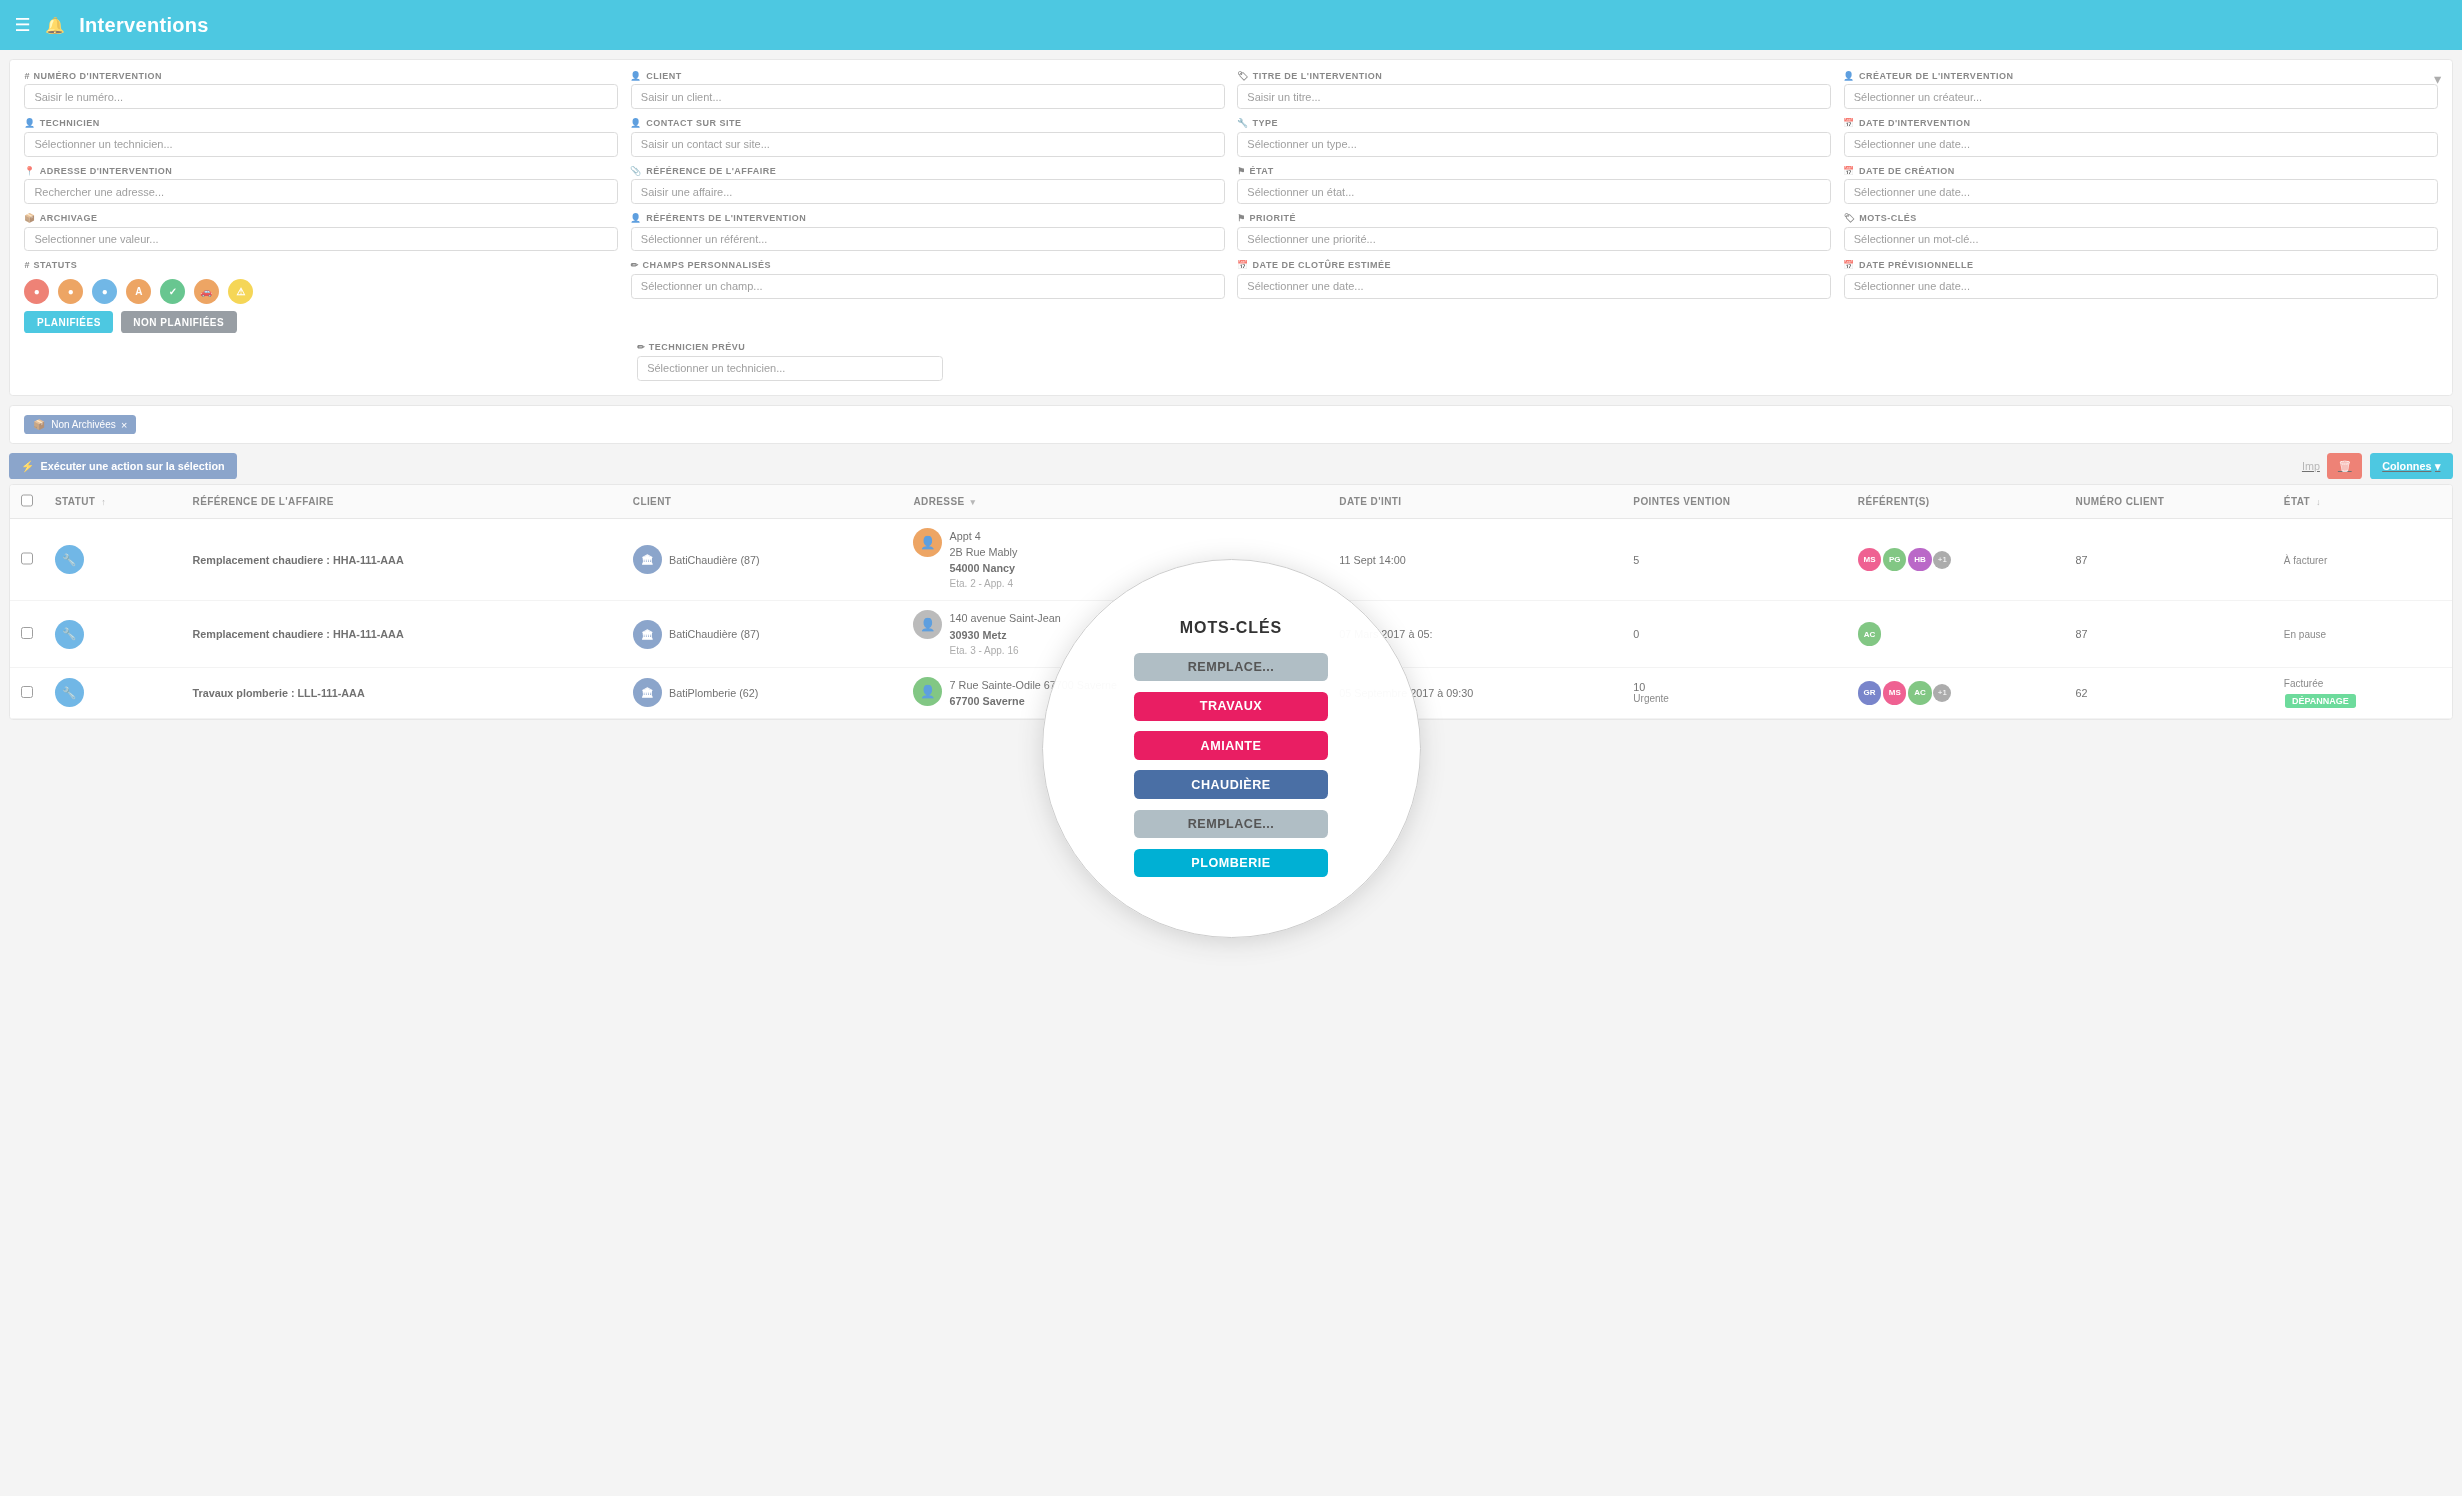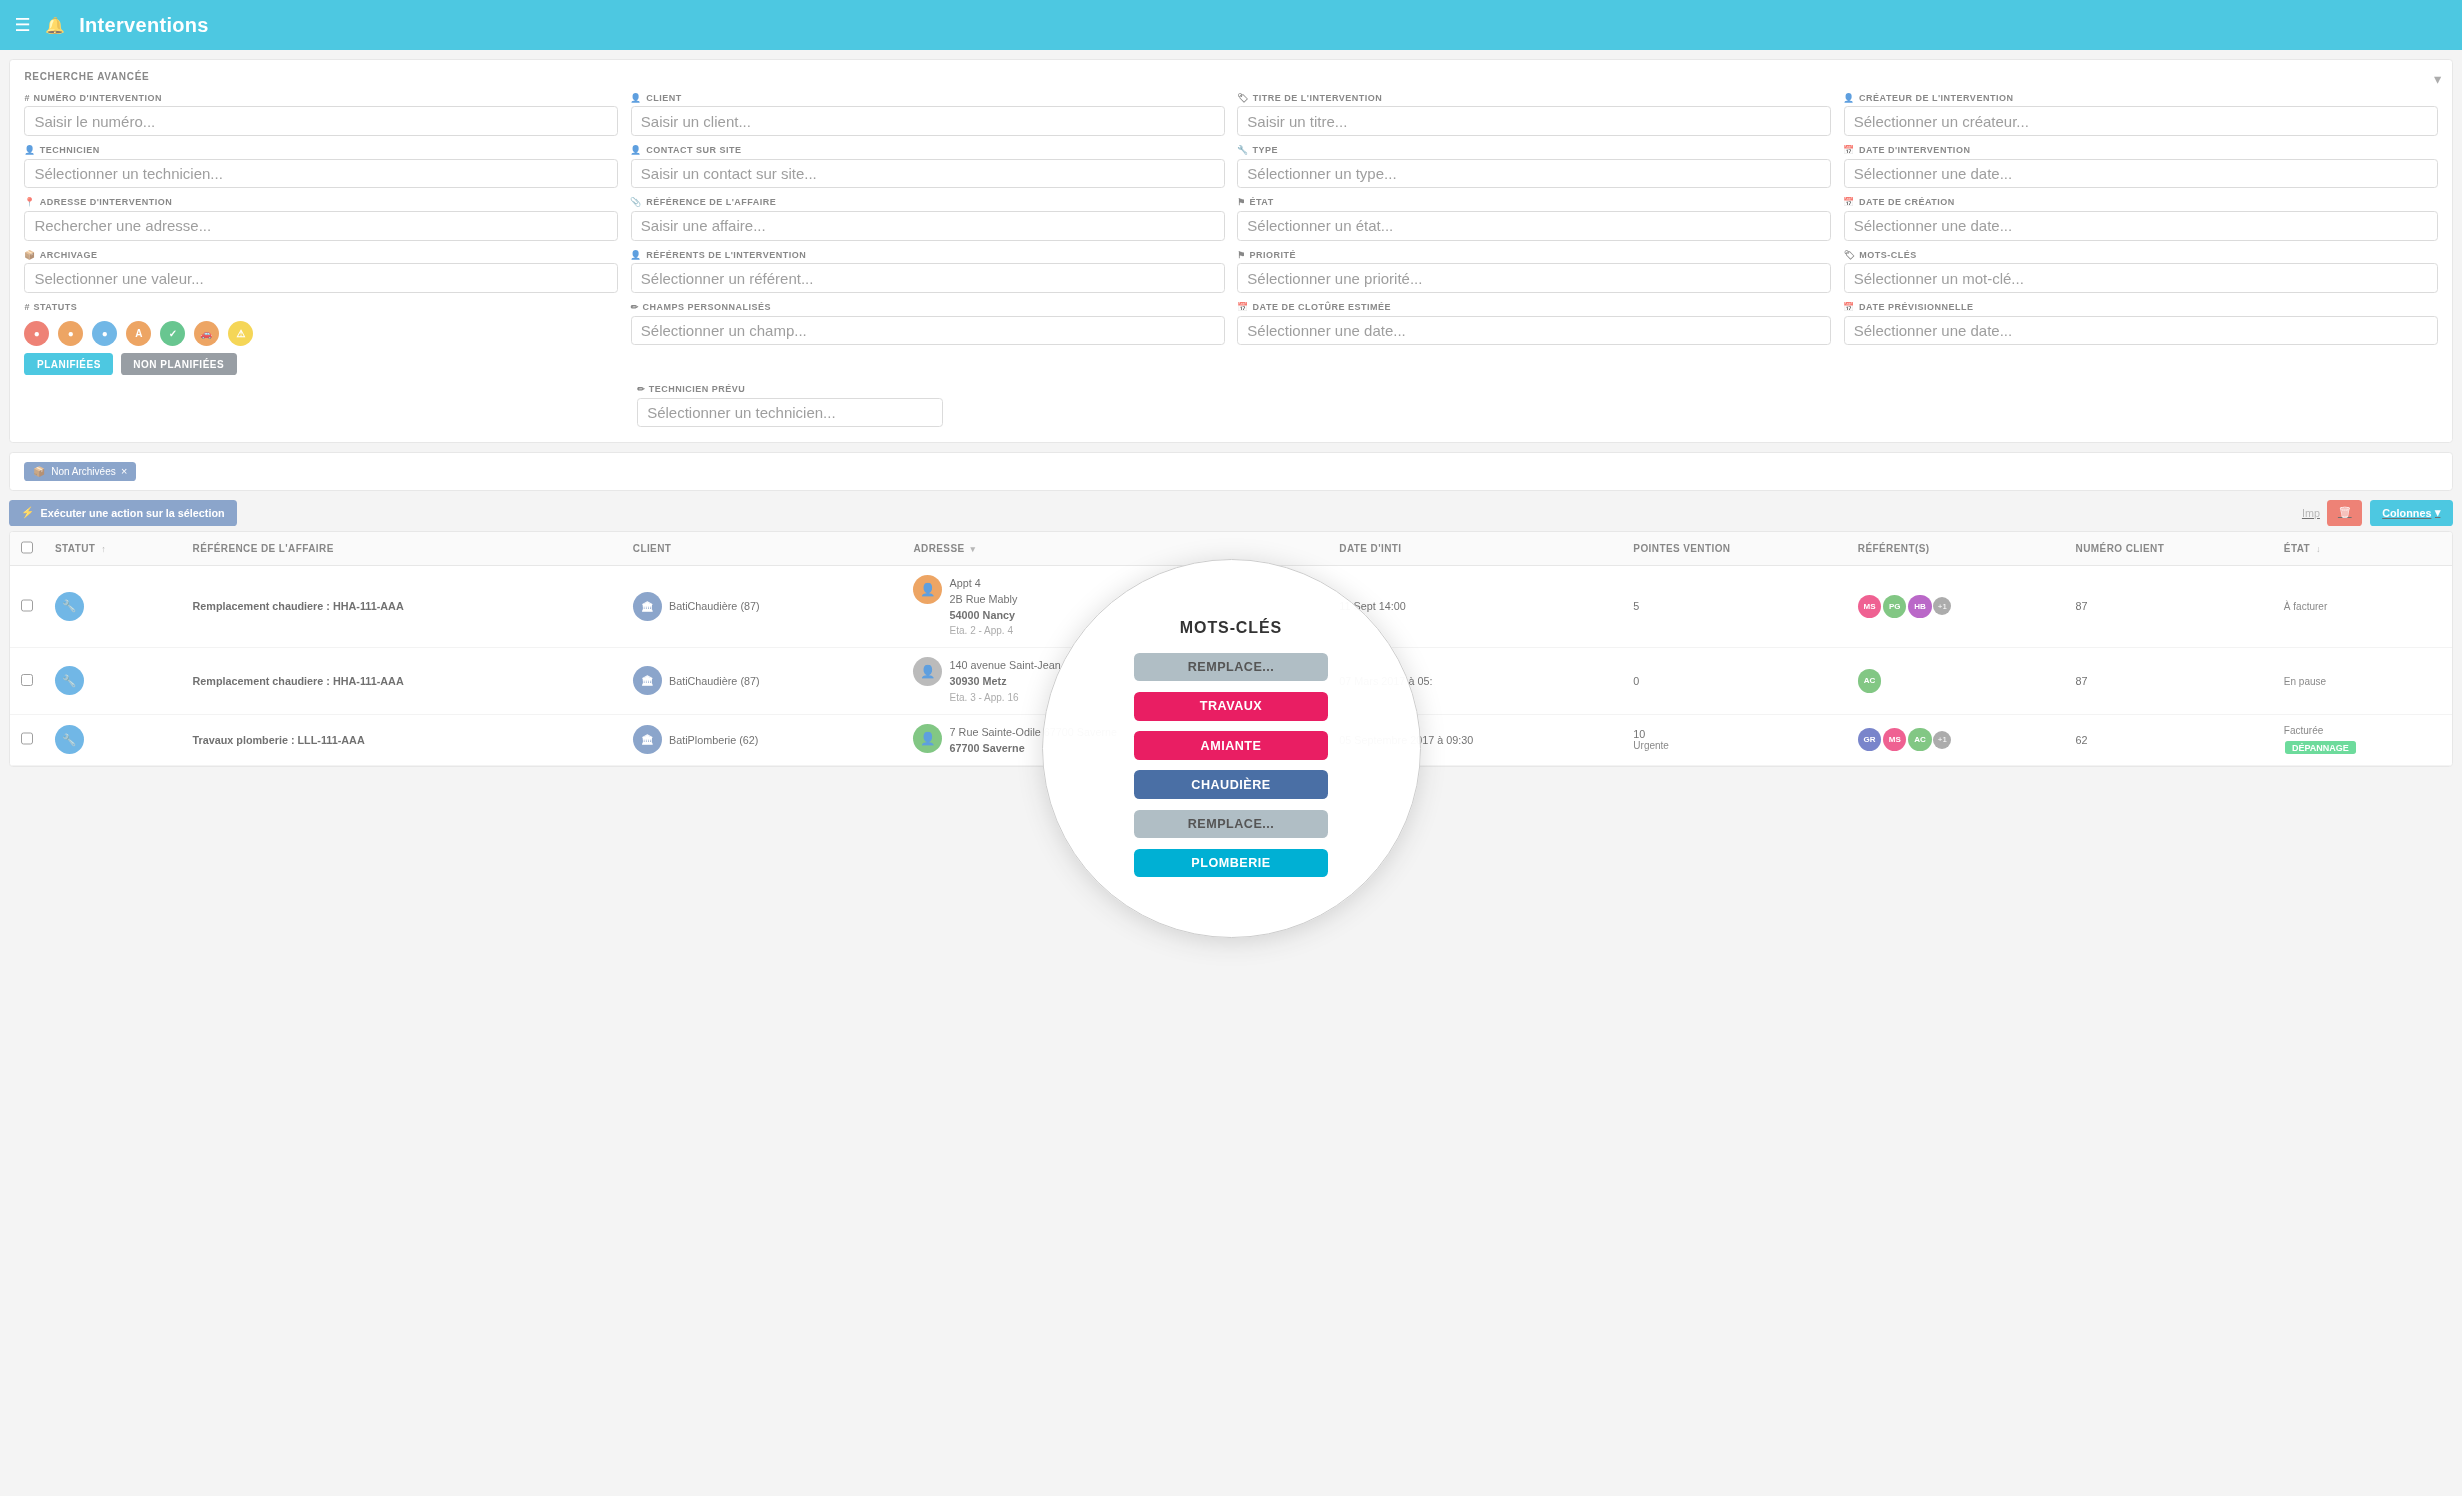--- a/index.html
+++ b/index.html
@@ -60,21 +60,21 @@
       letter-spacing: 0.5px;
       display: flex;
       align-items: center;
       gap: 3.6px;
     }
     .field-input {
       width: 100%;
       border: 0.9px solid #ccc;
       border-radius: 3.6px;
       padding: 5.4px 9px;
-      font-size: 15px;
+      font-size: 11px;
       color: #999;
       outline: none;
       background: #fff;
     }
 
     
     .statuts-row {
       margin-top: 9px;
       display: flex;
       align-items: center;
@@ -319,21 +319,20 @@
 </head>
 <body>
 
 <div class="header">
   <span class="hamburger-icon">☰</span>
   <span class="bell-icon">🔔</span>
   <span class="header-title">Interventions</span>
 </div>
 
 <div class="search-panel">
-  <div class="search-panel-title">RECHERCHE AVANCÉE</div>
   <span class="collapse-icon">▾</span>
 
   <div class="search-grid">
 
     <div class="field-group">
       <div class="field-label">
         <span>#</span>
         <span>NUMÉRO D'INTERVENTION</span>
       </div>
       <input class="field-input" type="text" placeholder="Saisir le numéro..." style="">

